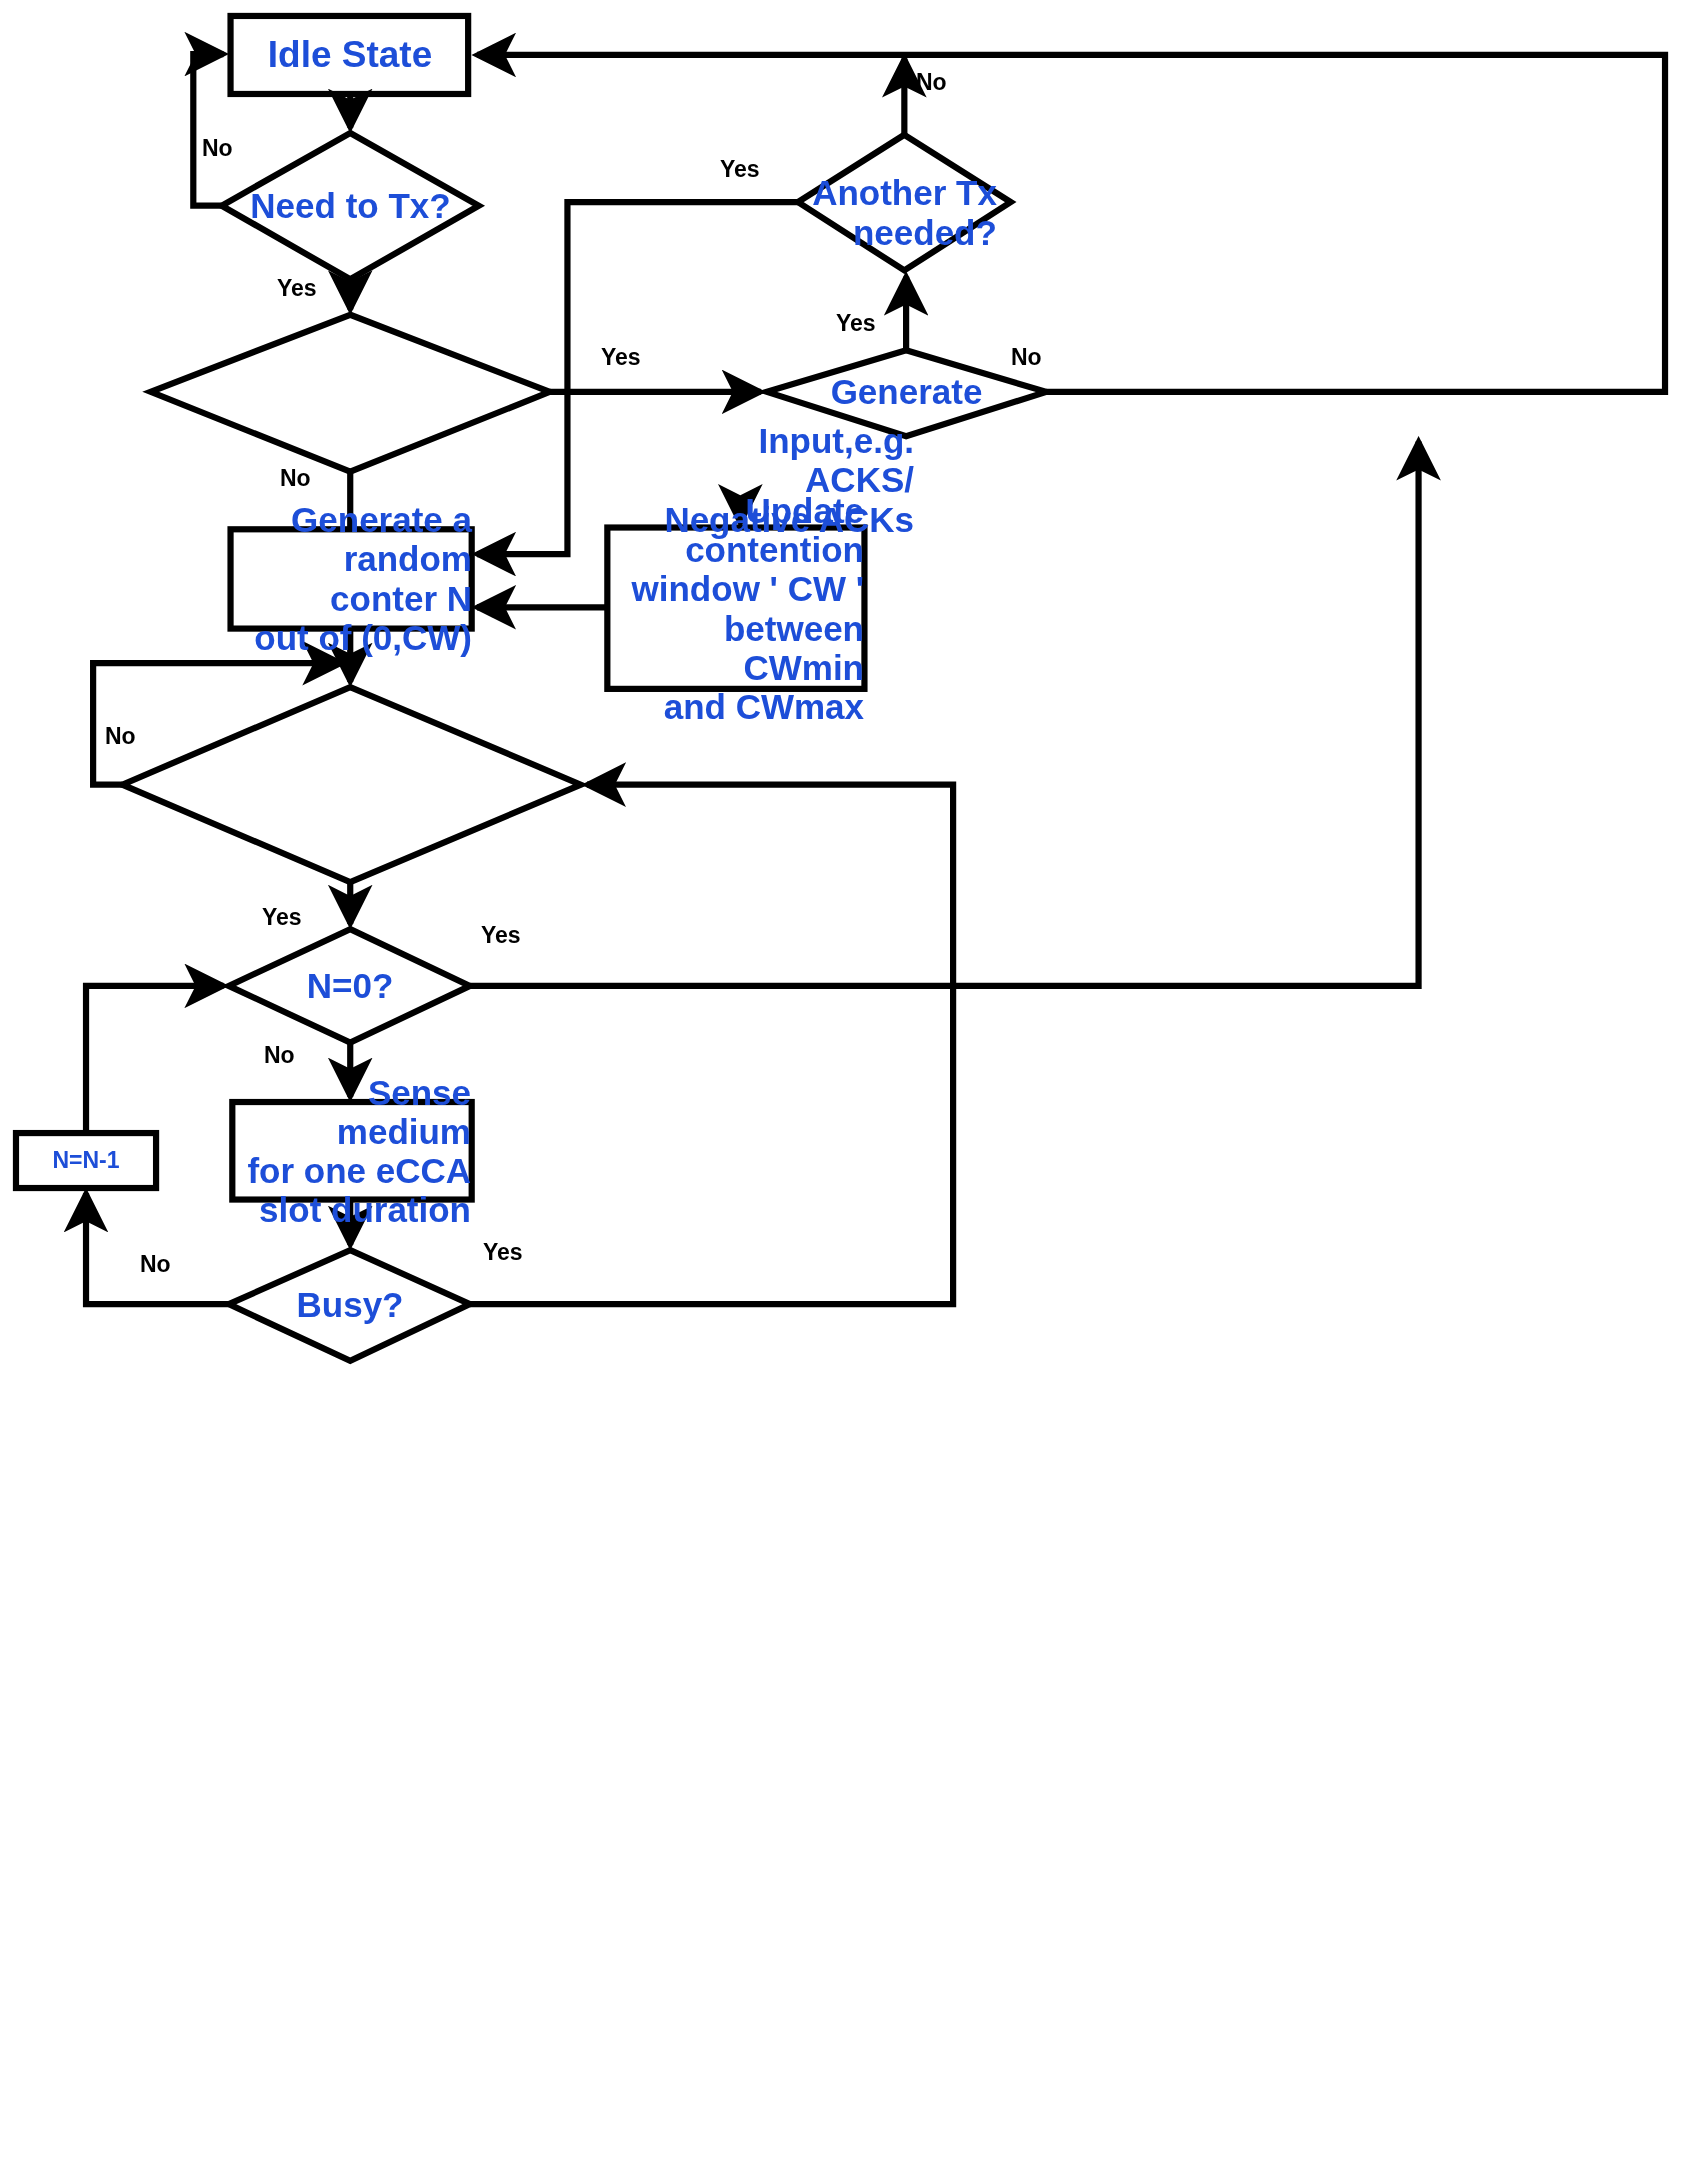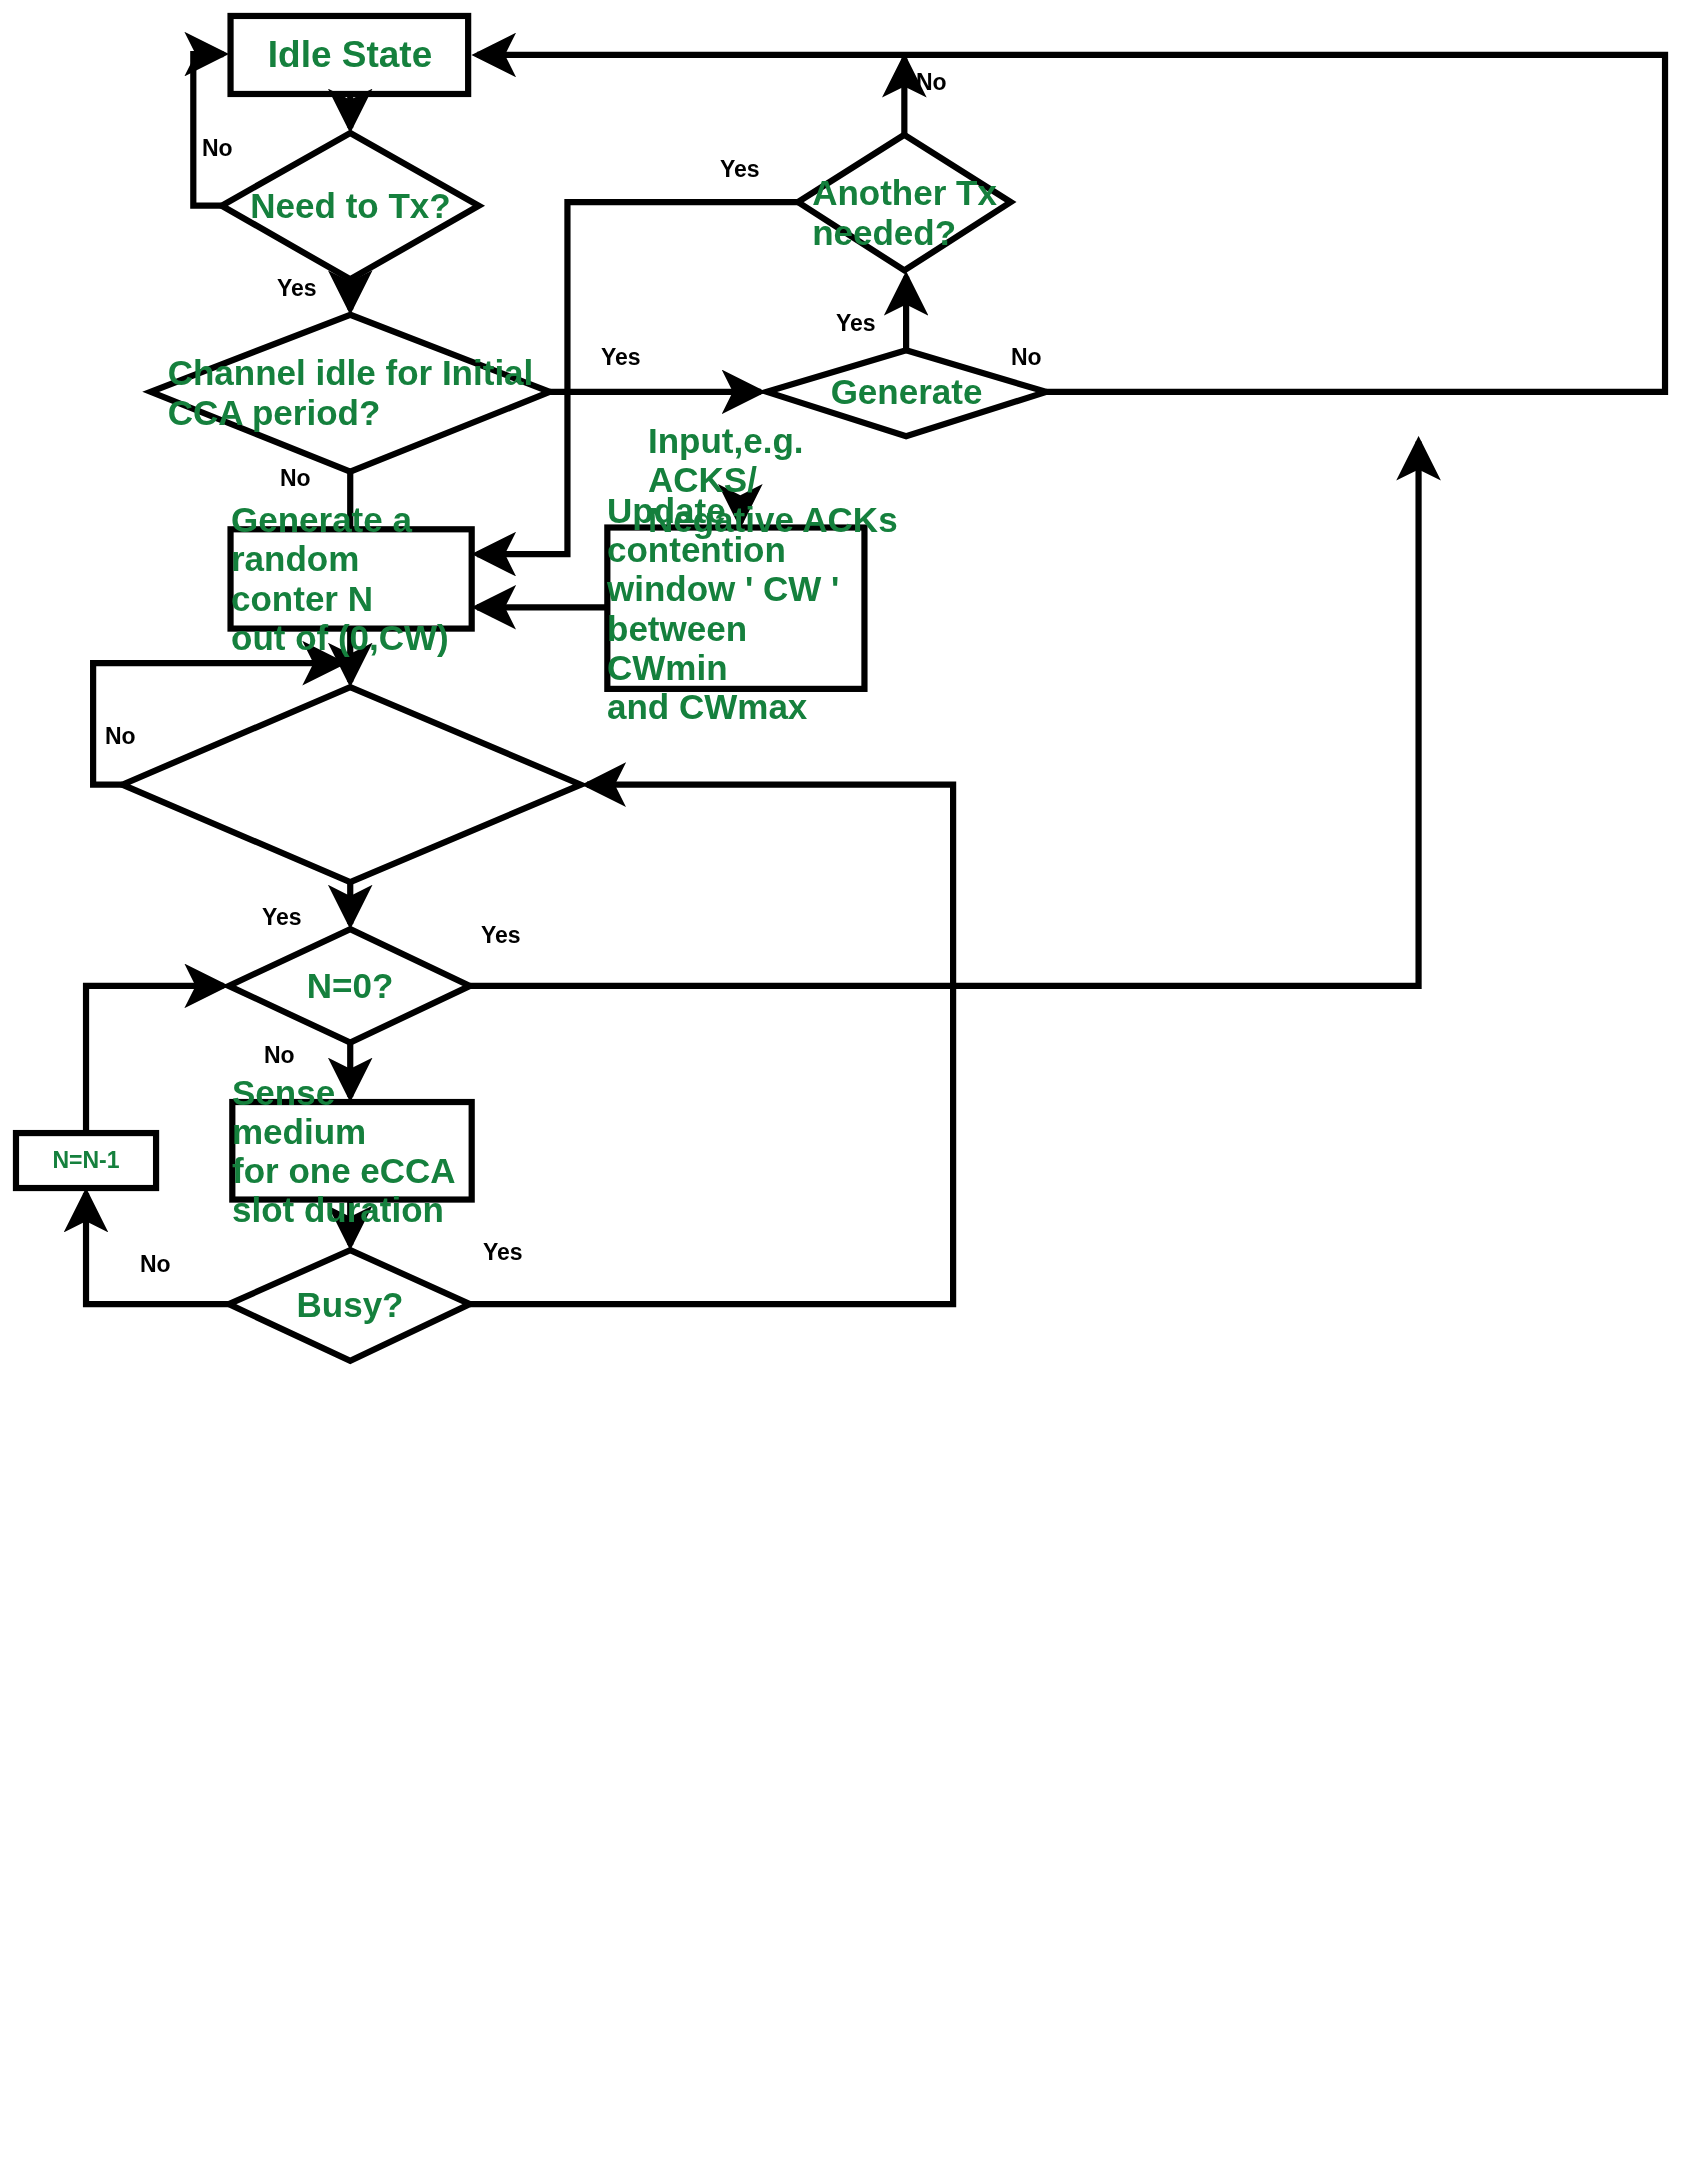--- a/index.html
+++ b/index.html
@@ -1,21 +1,21 @@
 <!DOCTYPE html>
 <html style="font-size:14px"><head>
 <meta charset="utf-8">
 <style>
   html,body{margin:0;padding:0;background:#ffffff;}
   body{font-family:"Liberation Sans", sans-serif;}
   #stage{position:relative;width:1689px;height:2181px;background:#fff;overflow:hidden;}
   svg#flow{position:absolute;left:0;top:0;width:1689px;height:2181px;}
   .shape-text{
     position:absolute;display:flex;align-items:center;justify-content:center;
-    text-align:left;font-weight:bold;color:#15803d;line-height:1.12;
+    text-align:right;font-weight:bold;color:#1d4ed8;line-height:1.12;
     pointer-events:none;white-space:pre-line;
   }
   .edge-label{
     position:absolute;font-weight:bold;color:#000;white-space:nowrap;
     font-size:23px;line-height:1;
   }
   .t40{font-size:35px;}
   .t42{font-size:37px;}
   .t30{font-size:23px;}
 </style>
@@ -100,22 +100,20 @@
     </g>
   </svg>
 
   <div class="shape-text t42" style="left:231px;top:16px;width:238px;height:78px;">Idle State</div>
 
   <div class="shape-text t40" style="left:222px;top:179px;width:257px;height:53px;">Need to Tx?</div>
 
   <div class="shape-text t40" style="left:798px;top:168px;width:213px;height:89px;">Another Tx
 needed?</div>
 
-  <div class="shape-text t40" style="left:160px;top:348px;width:381px;height:89px;">Channel idle for Initial
-CCA  period?</div>
 
   <div class="shape-text t40" style="left:789px;top:365px;width:235px;height:53px;">Generate</div>
 
   <div class="shape-text t40" style="left:231px;top:529px;width:241px;height:99px;">Generate a
 random conter N
 out of (0,CW)</div>
 
   <div class="shape-text t40" style="left:607px;top:528px;width:257px;height:161px;">Update contention
 window ' CW '
 between  CWmin

